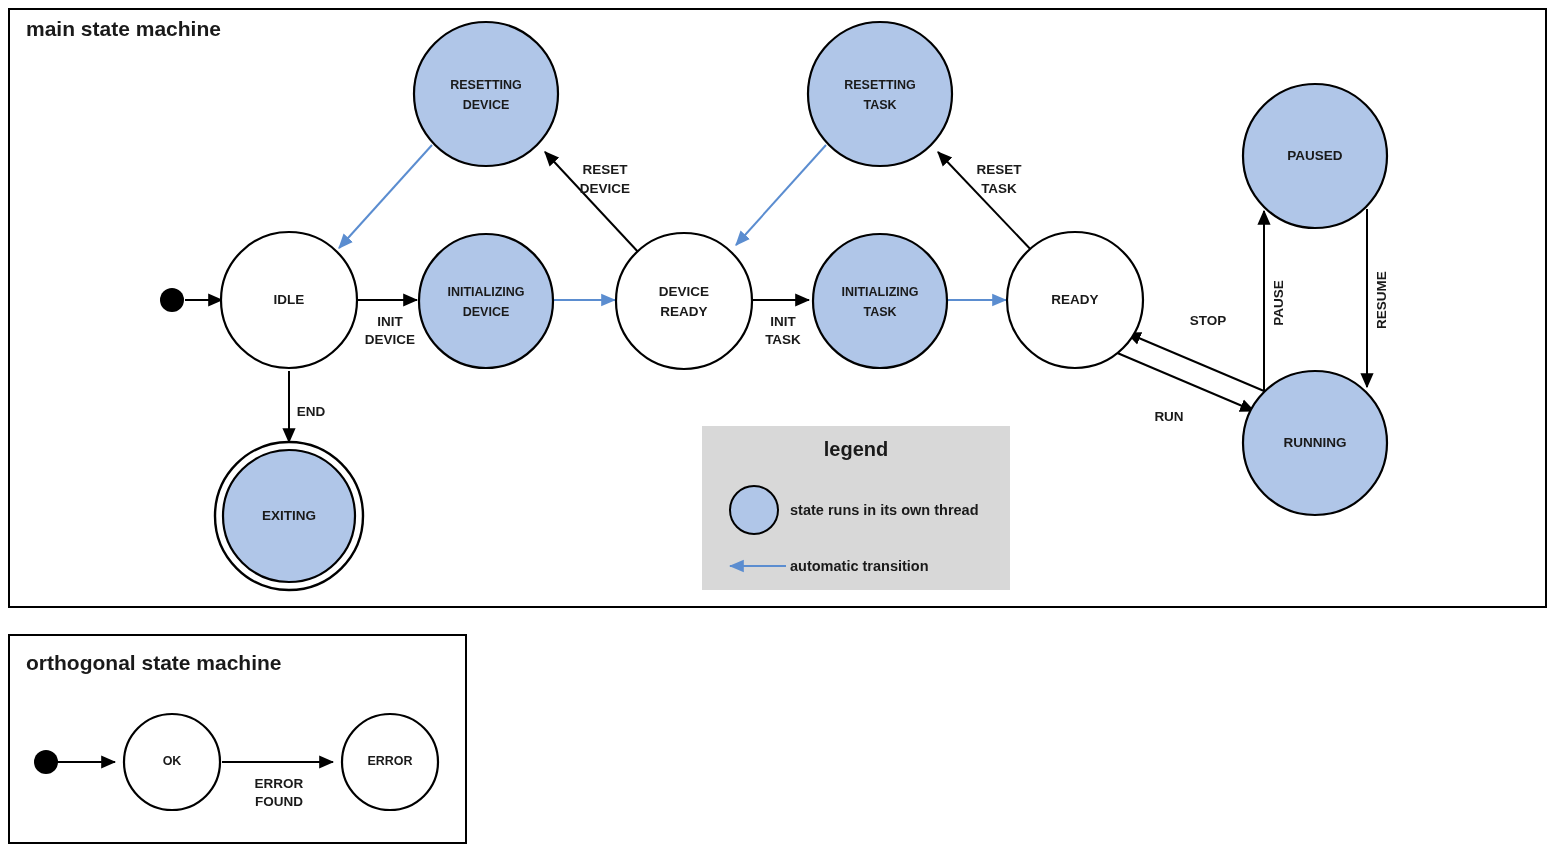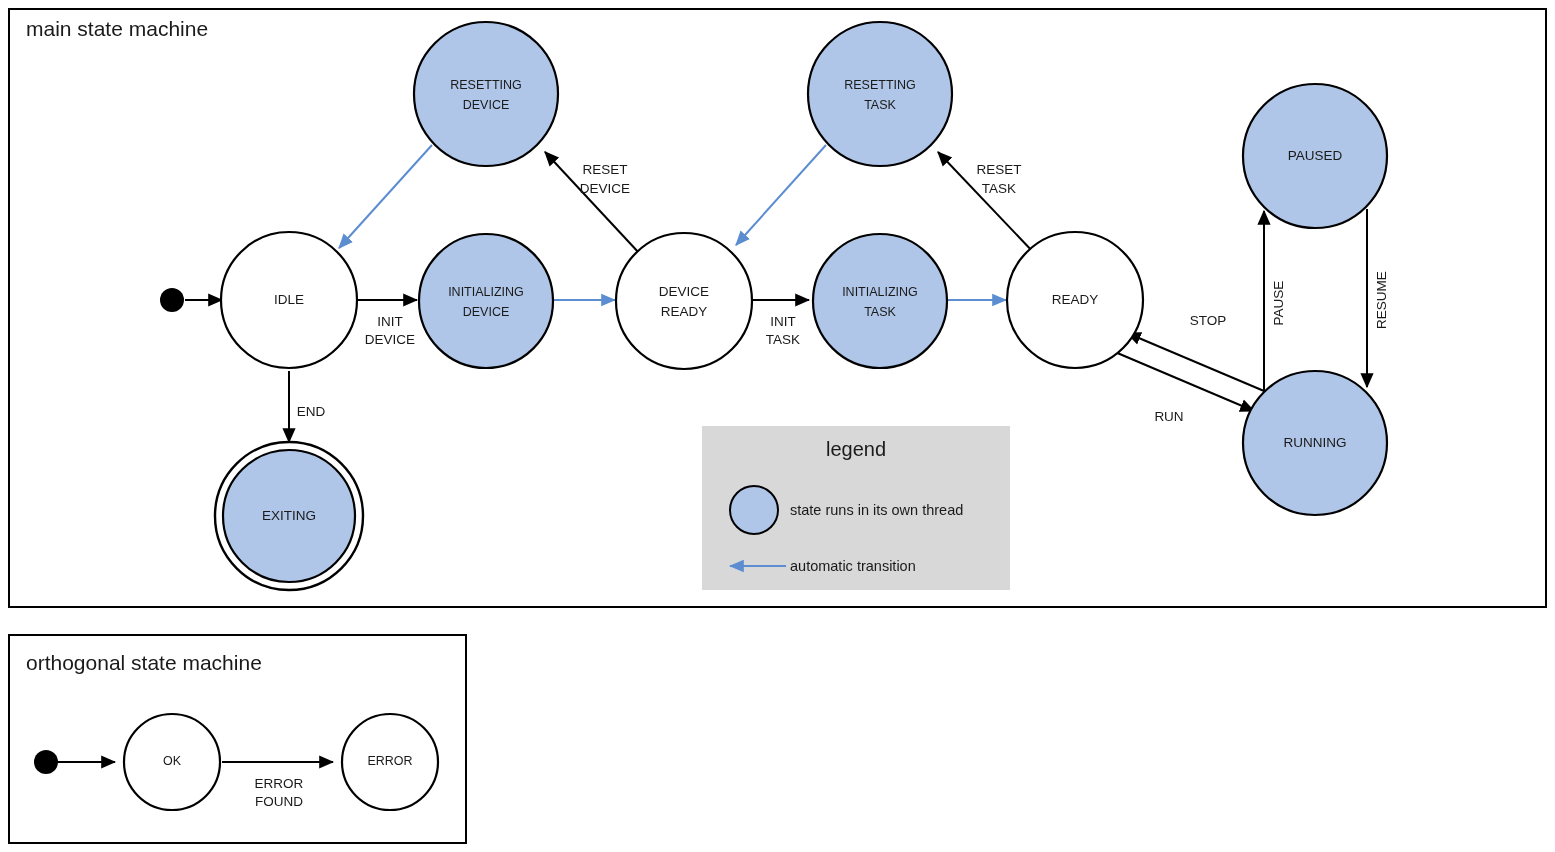--- a/index.html
+++ b/index.html
@@ -11,20 +11,21 @@
   body {
     width: 1555px;
     height: 852px;
     font-family: "Liberation Sans", sans-serif;
     overflow: hidden;
   }
   #canvas {
     position: relative;
     width: 1555px;
     height: 852px;
+    font-weight: bold;
   }
   svg#diagram {
     display: block;
     width: 1555px;
     height: 852px;
   }
   .container-box {
     fill: #ffffff;
     stroke: #000000;
     stroke-width: 2;

